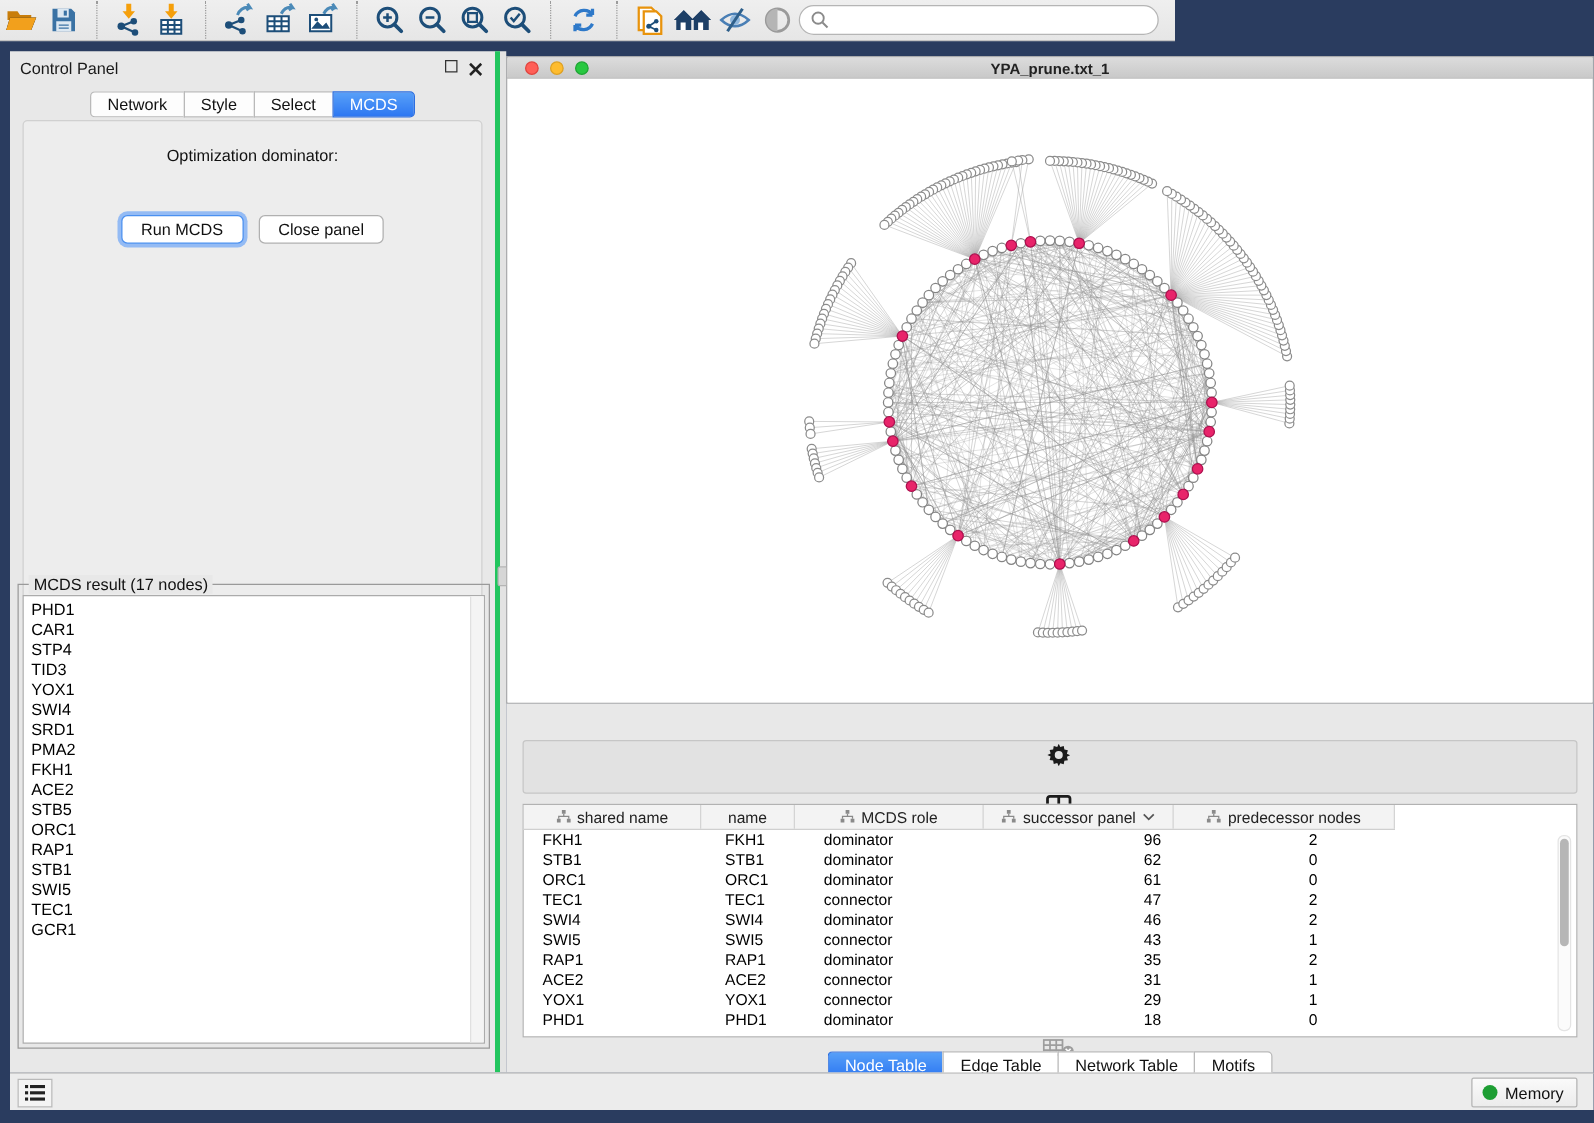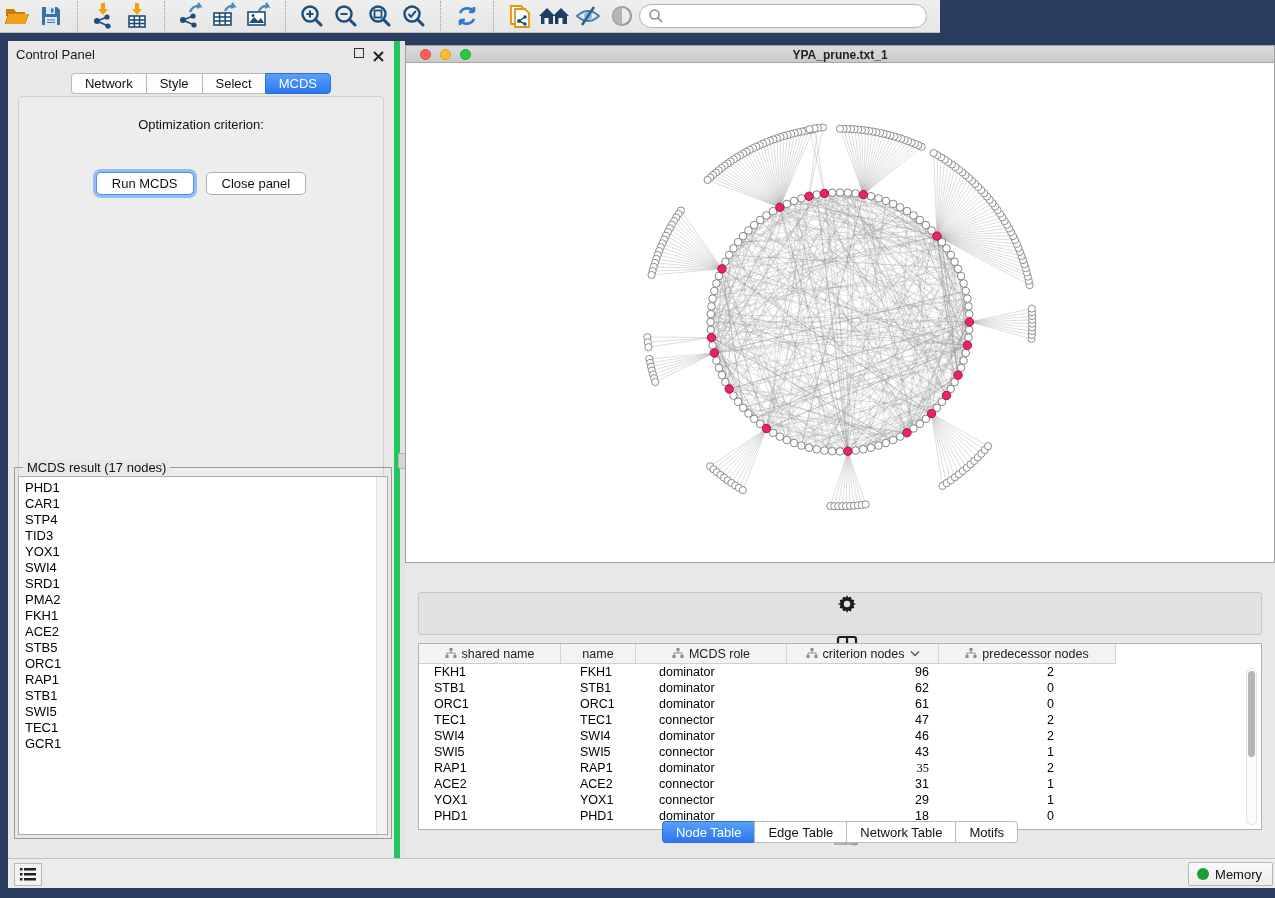--- a/index.html
+++ b/index.html
@@ -13,21 +13,21 @@
   
   .toolbar { position:absolute; left:0; top:0; width:1275; height:41; background:linear-gradient(#efefef,#e6e6e6);
     border-bottom:1px solid #c2c2c2; display:flex; align-items:center; padding-left:10; }
   .tb-btn { width:34px; height:32px; display:flex; align-items:center; justify-content:center; flex:0 0 auto; }
   .tb-sep { width:1px; height:30px; border-left:1px dotted #9b9b9b; margin:0 9px; flex:0 0 auto; }
   .search-box { margin-left:auto; margin-right:13px; width:288px; height:24px; background:#fff;
     border:1px solid #b5b5b5; border-radius:12px; display:flex; align-items:center; padding-left:8px; }
 
   
   .control-panel { position:absolute; left:8px; top:41px; width:392px; height:817px; background:#e8e8e8;
-    border-right:6px solid #22c55e; }
+    border-right:4px solid #22c55e; }
   .panel-head { position:absolute; left:0; top:0; right:0; height:26px; }
   .panel-title { position:absolute; left:8px; top:6px; font-size:13px; color:#1a1a1a; }
   .panel-ctl { position:absolute; top:7px; width:12px; height:12px; }
   .float-sq { border:1.6px solid #333; width:10px; height:10px; }
   .tab-row { position:absolute; left:0; top:32px; width:100%; display:flex; justify-content:center;text-align:right; }
   .tab { height:21px; padding:0 13px; font-size:13px; display:flex; align-items:center; background:#fdfdfd;
     border:1px solid #b9b9b9; border-right:none; color:#111; }
   .tab:first-child { border-radius:4px 0 0 4px; }
   .tab:last-child { border-right:1px solid #b9b9b9; border-radius:0 4px 4px 0; }
   .tab.sel { background:linear-gradient(#58a0f8,#2d77f2); color:#fff; border-color:#2d6fe0; }
@@ -70,33 +70,33 @@
   .fx { font-family:"DejaVu Serif", serif; font-style:italic; font-size:17px; color:#9a9a9a; }
   .ntable { position:absolute; left:13px; top:80px; width:844px; height:187px; background:#fff; border:1px solid #b2b2b2; }
   .thead { position:absolute; left:0; top:0; height:20px; display:flex; background:#f3f3f3; border-bottom:1px solid #cfcfcf; }
   .th { display:flex; align-items:center; font-size:12.5px; color:#222; border-right:1px solid #d4d4d4;
     justify-content:center; gap:5px; position:relative; }
   .tbody { position:absolute; left:0; top:20px; right:14px; bottom:0; font-size:12.5px; color:#000; }
   .trow { display:flex; height:16px; line-height:16px; }
   .td { white-space:nowrap; overflow:hidden; }
   .tscroll { position:absolute; right:4px; top:24px; width:11px; height:157px; background:#fbfbfb; border:1px solid #e4e4e4; border-radius:5px; }
   .tthumb { position:absolute; left:1px; right:1px; top:2px; height:86px; background:#b6b6b6; border-radius:5px; }
-  .bottom-tabs { position:absolute; left:0; width:100%; top:258px; display:flex; justify-content:center; }
+  .bottom-tabs { position:absolute; left:0; width:100%; top:278px; display:flex; justify-content:center; }
   .btab { height:22px; padding:0 13px; font-size:13px; display:flex; align-items:center; background:#fff;
     border:1px solid #b9b9b9; border-right:none; color:#111; }
   .btab:first-child { border-radius:4px 0 0 4px; }
   .btab:last-child { border-right:1px solid #b9b9b9; border-radius:0 4px 4px 0; }
   .btab.sel { background:linear-gradient(#57a0f8,#2c76f2); color:#fff; border-color:#2d6fe0; }
 
   
   .status-bar { position:absolute; left:8px; top:858px; width:1267px; height:30px; background:#ececec;
     border-top:1px solid #c2c2c2; }
   .list-btn { position:absolute; left:6px; top:4px; width:28px; height:23px; background:#f4f4f4;
     border:1px solid #b9b9b9; display:flex; align-items:center; justify-content:center; }
-  .memory-btn { position:absolute; right:2px; top:3px; height:24px; padding:0 10px 0 8px;
+  .memory-btn { position:absolute; right:13px; top:3px; height:24px; padding:0 10px 0 8px;
     background:linear-gradient(#fafafa,#ececec); border:1px solid #b5b5b5; border-radius:2px;
     display:flex; align-items:center; gap:6px; font-size:13px; color:#111; }
   .green-dot { width:12px; height:12px; border-radius:50%; background:#1d9e33; }
 </style>
 </head>
 <body>
 
 <div class="desktop-left"></div>
 <div class="desktop-bottom"></div>
 
@@ -263,21 +263,21 @@
         </svg>
     </span>
   </div>
   <div class="tab-row">
       <div class="tab">Network</div>
       <div class="tab">Style</div>
       <div class="tab">Select</div>
       <div class="tab sel">MCDS</div>
     </div>
   <div class="cp-inner">
-    <div class="opt-label">Optimization criterion:</div>
+    <div class="opt-label">Optimization dominator:</div>
     <div class="btn-row">
       <div class="mac-btn focus">Run MCDS</div>
       <div class="mac-btn">Close panel</div>
     </div>
   </div>
   <div class="fieldset">
     <span class="legend">MCDS result (17 nodes)</span>
     <div class="mcds-list">
       <div class="list-track"></div>
     <div class="list-item">PHD1</div>
@@ -1293,21 +1293,21 @@
           </svg>
           <span>MCDS role</span>
         </div>
         <div class="th" style="width: 152px;">
           <svg width="12" height="11" viewBox="0 0 12 11">
             <rect x="4.5" y="0" width="3" height="3" fill="#8a8a8a"></rect>
             <rect x="0.5" y="7" width="3" height="3" fill="#8a8a8a"></rect>
             <rect x="8.5" y="7" width="3" height="3" fill="#8a8a8a"></rect>
             <path d="M6 3 v2 M2 7 v-2 h8 v2" stroke="#8a8a8a" stroke-width="1" fill="none"></path>
           </svg>
-          <span>criterion nodes</span>
+          <span>successor panel</span>
           <svg width="10" height="7" viewBox="0 0 10 7">
             <polyline points="1,1.5 5,5.5 9,1.5" stroke="#555" stroke-width="1.4" fill="none"></polyline>
           </svg>
         </div>
         <div class="th" style="width: 177px;">
           <svg width="12" height="11" viewBox="0 0 12 11">
             <rect x="4.5" y="0" width="3" height="3" fill="#8a8a8a"></rect>
             <rect x="0.5" y="7" width="3" height="3" fill="#8a8a8a"></rect>
             <rect x="8.5" y="7" width="3" height="3" fill="#8a8a8a"></rect>
             <path d="M6 3 v2 M2 7 v-2 h8 v2" stroke="#8a8a8a" stroke-width="1" fill="none"></path>
@@ -1355,21 +1355,21 @@
           <div class="td" style="width: 142px; text-align: left; padding-left: 15px;">SWI5</div>
           <div class="td" style="width: 75px; text-align: left; padding-left: 19px;">SWI5</div>
           <div class="td" style="width: 151px; text-align: left; padding-left: 23px;">connector</div>
           <div class="td" style="width: 152px; text-align: right; padding-right: 10px;">43</div>
           <div class="td" style="width: 177px; text-align: right; padding-right: 62px;">1</div>
         </div>
         <div class="trow">
           <div class="td" style="width: 142px; text-align: left; padding-left: 15px;">RAP1</div>
           <div class="td" style="width: 75px; text-align: left; padding-left: 19px;">RAP1</div>
           <div class="td" style="width: 151px; text-align: left; padding-left: 23px;">dominator</div>
-          <div class="td" style="width: 152px; text-align: right; padding-right: 10px; font-family: Liberation Serif, serif;">35</div>
+          <div class="td" style="width: 152px; text-align: right; padding-right: 10px;">35</div>
           <div class="td" style="width: 177px; text-align: right; padding-right: 62px;">2</div>
         </div>
         <div class="trow">
           <div class="td" style="width: 142px; text-align: left; padding-left: 15px;">ACE2</div>
           <div class="td" style="width: 75px; text-align: left; padding-left: 19px;">ACE2</div>
           <div class="td" style="width: 151px; text-align: left; padding-left: 23px;">connector</div>
           <div class="td" style="width: 152px; text-align: right; padding-right: 10px;">31</div>
           <div class="td" style="width: 177px; text-align: right; padding-right: 62px;">1</div>
         </div>
         <div class="trow">

